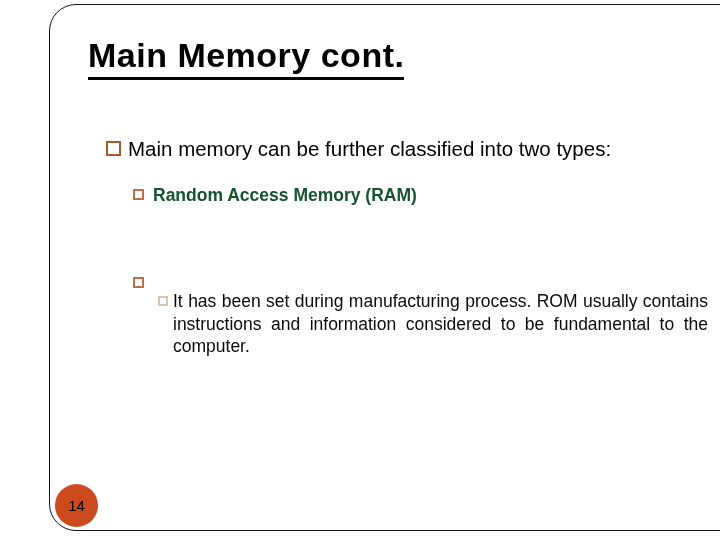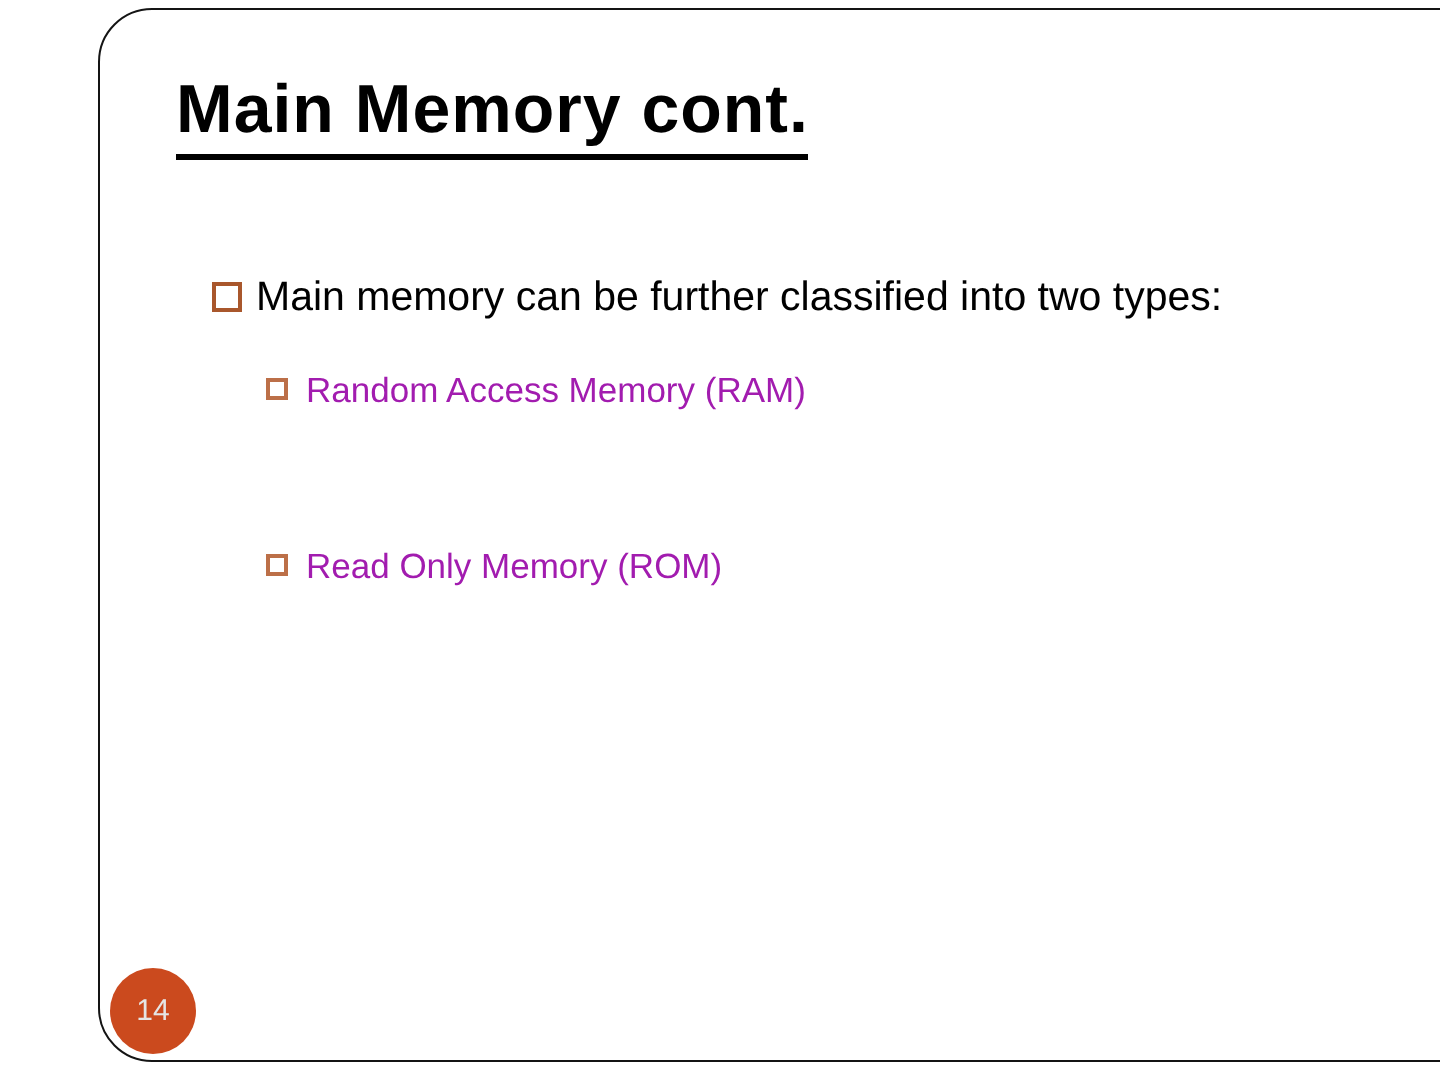--- a/index.html
+++ b/index.html
@@ -27,33 +27,33 @@
   .sq-l2 { width: 11px; height: 11px; border: 2px solid #bc6f48; margin-top: 5px; margin-right: 9px; }
   .sq-l3 { width: 10px; height: 10px; border: 2px solid #dcc5ae; margin-top: 6px; margin-right: 5px; }
 
   .l1-row { position: absolute; left: 61px; top: 136px; }
   .l1-text { font-size: 20.5px; line-height: 26px; color: #000000; }
 
   .type-group { position: absolute; left: 88px; }
   .group-ram { top: 184px; }
   .group-rom { top: 272px; }
 
-  .l2-heading { font-size: 17.5px; font-weight: normal; line-height: 23px; color: #a21caf; white-space: nowrap; }
+  .l2-heading { font-size: 17.5px; font-weight: bold; line-height: 23px; color: #14532d; white-space: nowrap; }
   .l3-row { margin-top: 2px; margin-left: 25px; }
   .l3-text {
     width: 535px; font-size: 17.5px; line-height: 22.5px;
     text-align: justify; color: #0a0a0a;
   }
 
   .page-bubble {
     position: absolute; left: 10px; top: 484px; width: 43px; height: 43px;
     border-radius: 50%; background: #cb4a1e;
     display: flex; align-items: center; justify-content: center;
   }
-  .page-number { color: #e5e5e5; font-size: 15px; }
+  .page-number { color: #000000; font-size: 15px; }
 </style>
 </head>
 <body>
 
 <div class="slide">
 
   <div class="frame"></div>
 
   <div class="title">
     <span>Main Memory cont.</span>
@@ -67,21 +67,24 @@
   <div class="type-group group-ram">
     <div class="row">
       <span class="sq sq-l2"></span>
       <span class="l2-heading">Random Access Memory (RAM)</span>
     </div>
   </div>
 
   <div class="type-group group-rom">
     <div class="row">
       <span class="sq sq-l2"></span>
-      <span class="l2-heading">Read Only Memory (ROM)</span>
+    </div>
+    <div class="row l3-row">
+      <span class="sq sq-l3"></span>
+      <p class="l3-text">It has been set during manufacturing process. ROM usually contains instructions and information considered to be fundamental to the computer.</p>
     </div>
   </div>
 
   <div class="page-bubble">
     <span class="page-number">14</span>
   </div>
 
 </div>
 
 </body></html>

